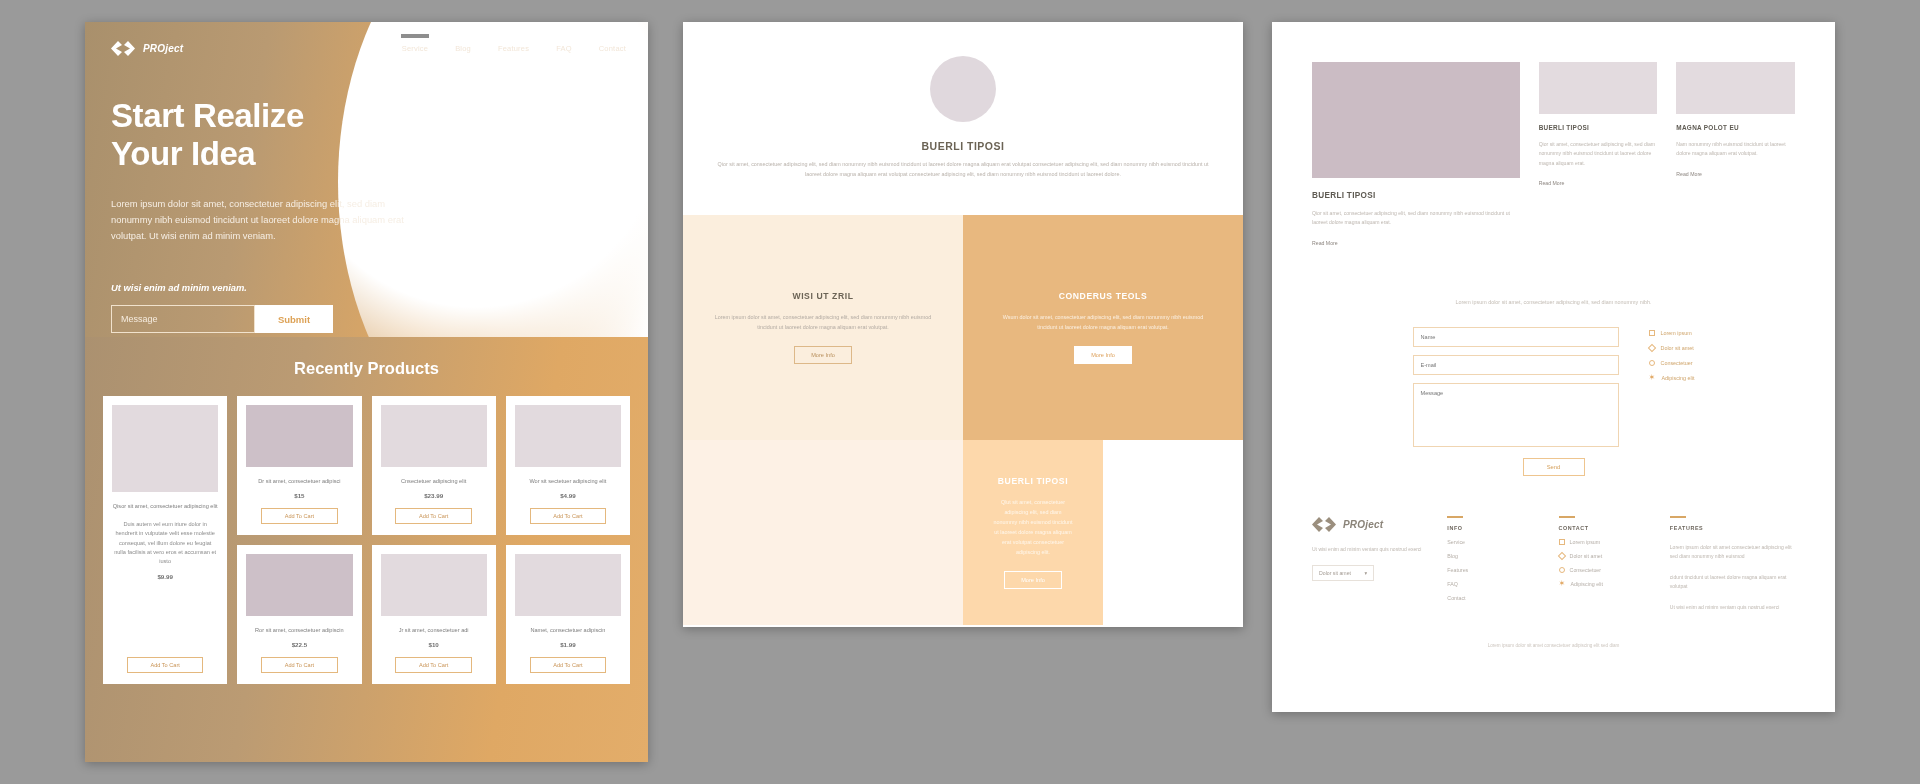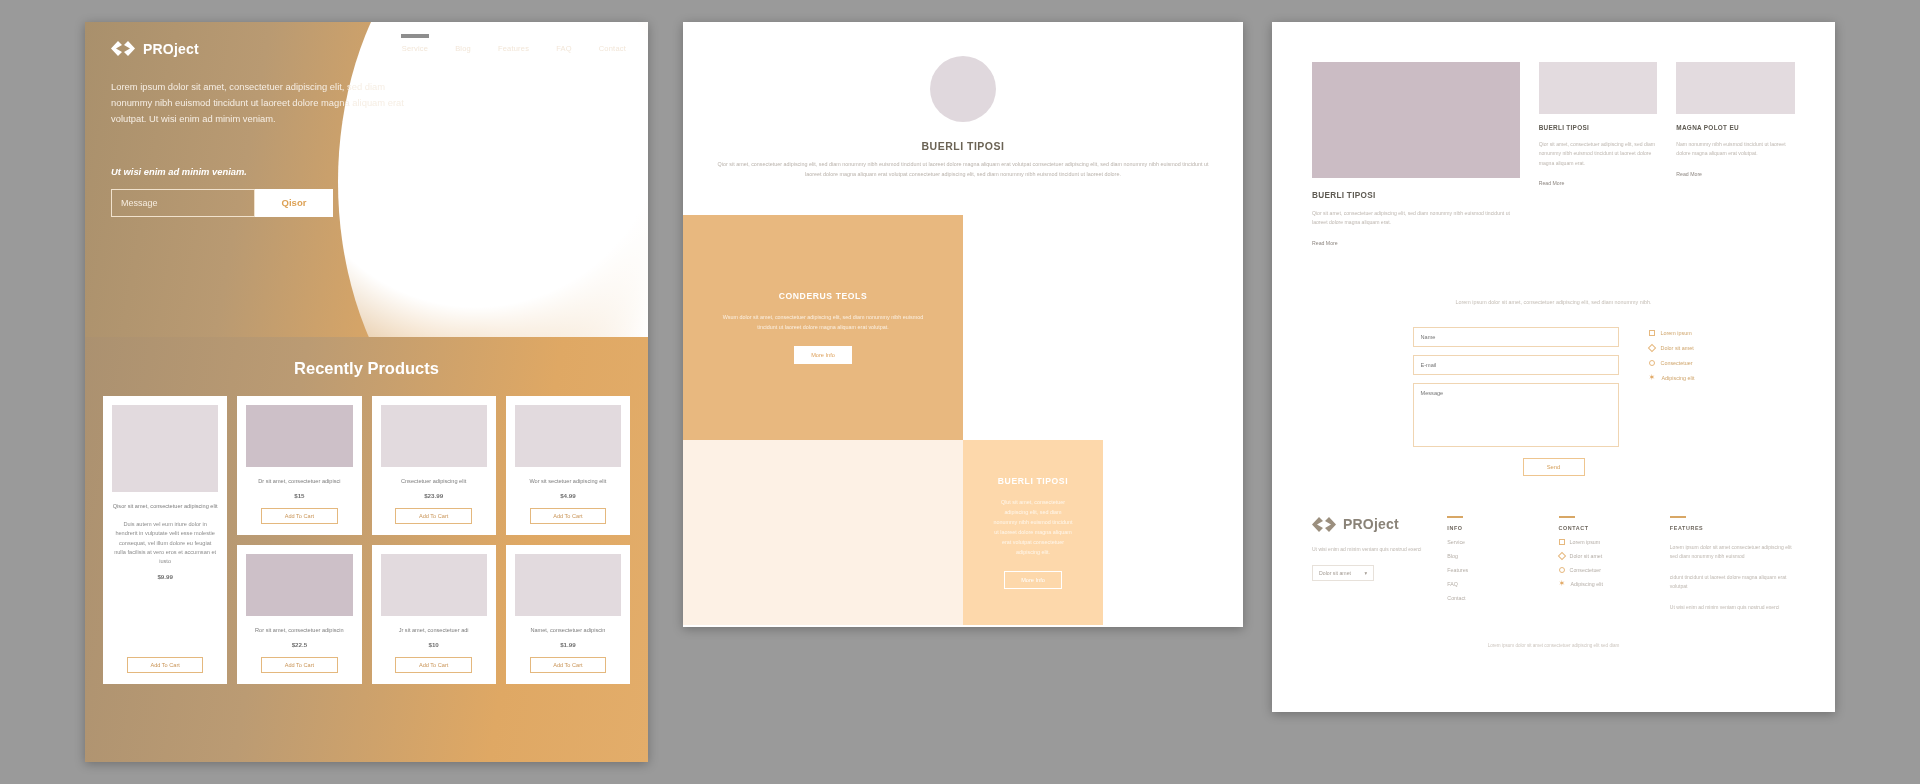--- a/index.html
+++ b/index.html
@@ -26,21 +26,21 @@
   }
   .hero-blob {
     position: absolute; right: -150px; top: -150px;
     width: 460px; height: 620px; border-radius: 50%;
     background: radial-gradient(circle at 30% 40%, #ffffff 0%, #ffffff 38%, rgba(255,255,255,0) 62%);
   }
   .hero-inner { position: relative; z-index: 2; padding: 18px 26px; }
 
   .brand { display: flex; align-items: center; gap: 8px; }
   .brand-mark { width: 24px; height: 17px; position: relative; flex: none; }
-  .brand-name { color:#fff; font-size: 14px; font-weight: 700; letter-spacing:.2px;}
+  .brand-name { color:#fff; font-size: 10px; font-weight: 700; font-style: italic; letter-spacing:.2px;}
 
   .topnav { position:absolute; top: 22px; right: 22px; display:flex; gap: 27px; z-index: 5;}
   .topnav a { color:#f2e6d8; font-size: 7.5px; text-decoration:none; letter-spacing:.2px; }
   .nav-marker { position:absolute; top:-10px; left:50%; transform:translateX(-50%);
                 width: 28px; height:4px; background:#8e8e8e; }
 
   .hero-h1 { color:#fff; font-size: 33px; font-weight: 800; line-height: 1.16;
              letter-spacing:-0.4px; margin-top: 40px; }
   .hero-p { color:#f6eee4; font-size: 9.4px; line-height: 1.72; margin-top: 22px; max-width: 300px;}
   .hero-em { color:#fff; font-size: 9.4px; font-style: italic; font-weight:700; margin-top: 38px;}
@@ -183,26 +183,30 @@
         <div class="brand">
           <span class="brand-mark">
             <svg width="24" height="17" viewBox="0 0 24 17">
                 <polygon points="0,8.5 7,1 11,5 5,8.5 11,12 7,16" fill="#fff"></polygon>
                 <polygon points="24,8.5 17,16 13,12 19,8.5 13,5 17,1" fill="#fff"></polygon>
               </svg>
           </span>
           <span class="brand-name"><b>PRO</b><span>ject</span></span>
         </div>
 
+        <h1 class="hero-h1">
+          <span>Start Realize</span><br>
+          <span>Your Idea</span>
+        </h1>
         <p class="hero-p">Lorem ipsum dolor sit amet, consectetuer adipiscing elit, sed diam nonummy nibh euismod tincidunt ut laoreet dolore magna aliquam erat volutpat. Ut wisi enim ad minim veniam.</p>
         <p class="hero-em">Ut wisi enim ad minim veniam.</p>
 
         <div class="hero-form">
           <input type="text" placeholder="Message" style="">
-          <button>Qisor</button>
+          <button>Submit</button>
         </div>
       </div>
     </div>
 
     <div class="products">
       <div class="products-title">Recently Products</div>
       <div class="prod-grid">
 
         <div class="card tall">
           <div class="thumb" style="height:128px"></div>
@@ -273,20 +277,25 @@
   </div>
 
   <div class="panel" id="panel-features">
     <div class="feat-top">
       <div class="feat-circle"></div>
       <div class="feat-h">BUERLI TIPOSI</div>
       <p class="feat-p">Qior sit amet, consectetuer adipiscing elit, sed diam nonummy nibh euismod tincidunt ut laoreet dolore magna aliquam erat volutpat consectetuer adipiscing elit, sed diam nonummy nibh euismod tincidunt ut laoreet dolore magna aliquam erat volutpat consectetuer adipiscing elit, sed diam nonummy nibh euismod tincidunt ut laoreet dolore.</p>
     </div>
 
     <div class="feat-row">
+      <div class="cell cream r1">
+        <h3>WISI UT ZRIL</h3>
+        <p>Lorem ipsum dolor sit amet, consectetuer adipiscing elit, sed diam nonummy nibh euismod tincidunt ut laoreet dolore magna aliquam erat volutpat.</p>
+        <div><button class="btn-more">More Info</button></div>
+      </div>
       <div class="cell tan r1">
         <h3>CONDERUS TEOLS</h3>
         <p>Wsum dolor sit amet, consectetuer adipiscing elit, sed diam nonummy nibh euismod tincidunt ut laoreet dolore magna aliquam erat volutpat.</p>
         <div><button class="btn-more">More Info</button></div>
       </div>
     </div>
 
     <div class="feat-row">
       <div class="cell lightcream r2"></div>
       <div class="feat-row" style="grid-template-columns:1fr 1fr">

